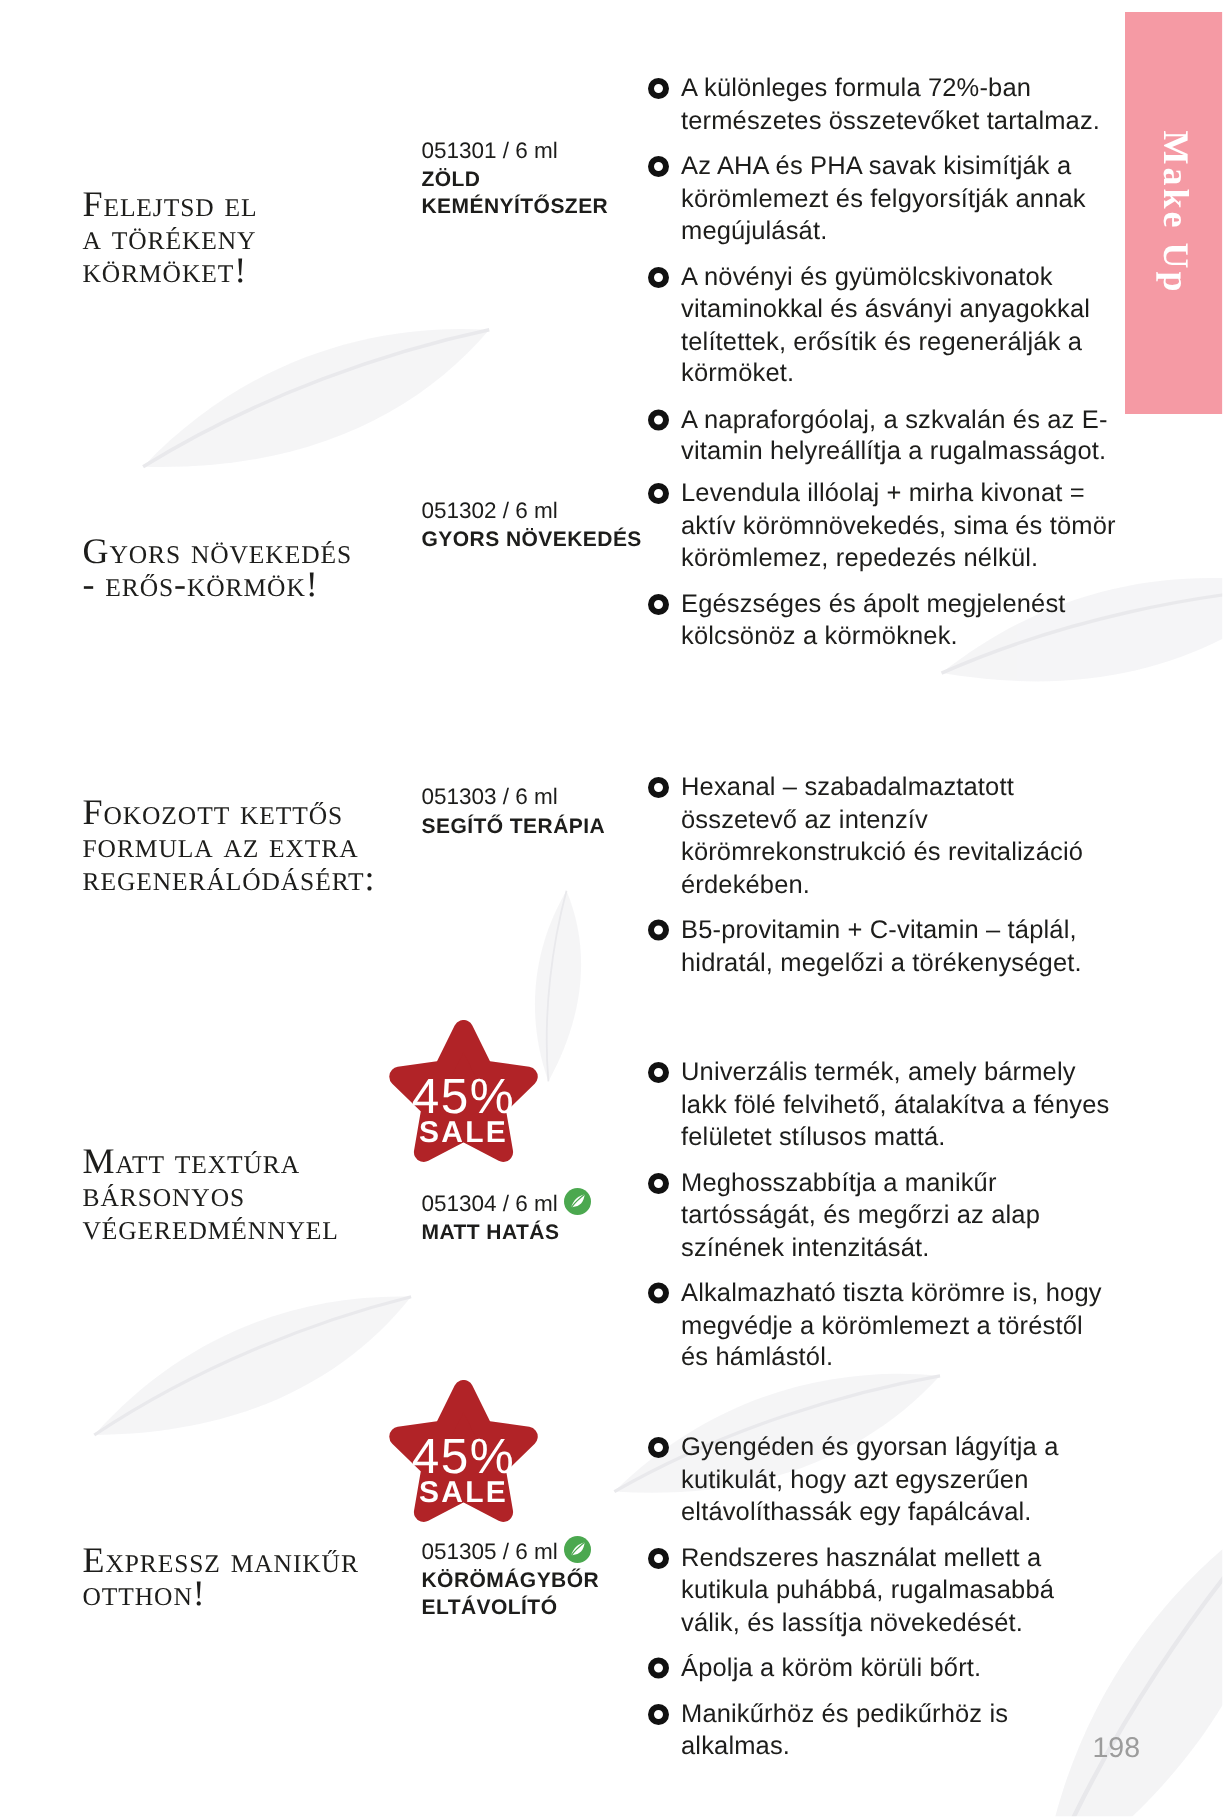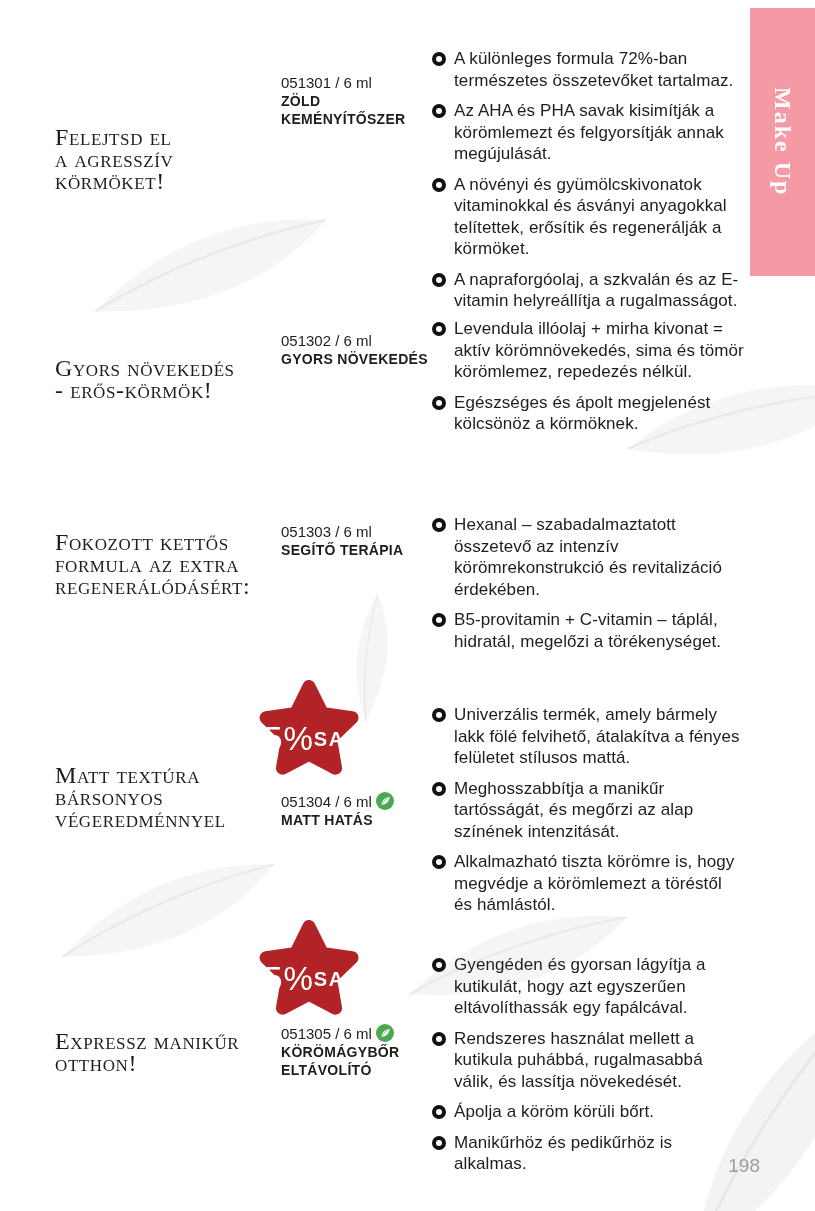--- a/index.html
+++ b/index.html
@@ -33,21 +33,21 @@
   .bullets{position:absolute;left:432px;width:312px;z-index:1;margin:0;padding:0;list-style:none;}
   .bullets li{display:flex;margin:0 0 9px 0;font-size:17px;line-height:21.5px;letter-spacing:.1px;}
   .dot{
     flex:0 0 auto;width:6px;height:6px;border:4px solid #111;border-radius:50%;
     margin:4px 8px 0 0;
   }
   
   .star-badge{position:absolute;left:252px;width:114px;height:108px;z-index:1;}
   .star-badge svg{position:absolute;left:0;top:0;}
   .star-badge .inner{
-    position:absolute;inset:0;display:flex;flex-direction:row;align-items:center;
+    position:absolute;inset:0;display:flex;flex-direction:column;align-items:center;
     justify-content:center;padding-top:10px;color:#fff;z-index:1;
   }
   .star-badge .pct{font-size:33px;font-weight:400;line-height:32px;letter-spacing:1px;}
   .star-badge .sale{font-size:20px;font-weight:700;letter-spacing:1.5px;line-height:17px;}
   .page-number{
     position:absolute;left:710px;top:1155px;width:50px;text-align:right;
     font-size:19px;color:#9c9c9c;z-index:1;
   }
 </style>
 </head>
@@ -95,28 +95,28 @@
       </li>
     <li>
         <span class="dot"></span>
         <span>A növényi és gyümölcskivonatok vitaminokkal és ásványi anyagokkal telítettek, erősítik és regenerálják a körmöket.</span>
       </li>
     <li>
         <span class="dot"></span>
         <span>A napraforgóolaj, a szkvalán és az E-vitamin helyreállítja a rugalmasságot.</span>
       </li>
   </ul>
-  <div class="product" style="top:73px;">
+  <div class="product" style="top:91px;">
     <div class="code">051301 / 6 ml</div>
     <div class="pname">ZÖLD</div>
     <div class="pname">KEMÉNYÍTŐSZER</div>
   </div>
   <h2 class="heading" style="top:126px;">
     <span>Felejtsd el</span><br>
-    <span>a agresszív</span><br>
+    <span>a törékeny</span><br>
     <span>körmöket!</span>
   </h2>
 
   <ul class="bullets" style="top:318px;">
     <li>
         <span class="dot"></span>
         <span>Levendula illóolaj + mirha kivonat = aktív körömnövekedés, sima és tömör körömlemez, repedezés nélkül.</span>
       </li>
     <li>
         <span class="dot"></span>

